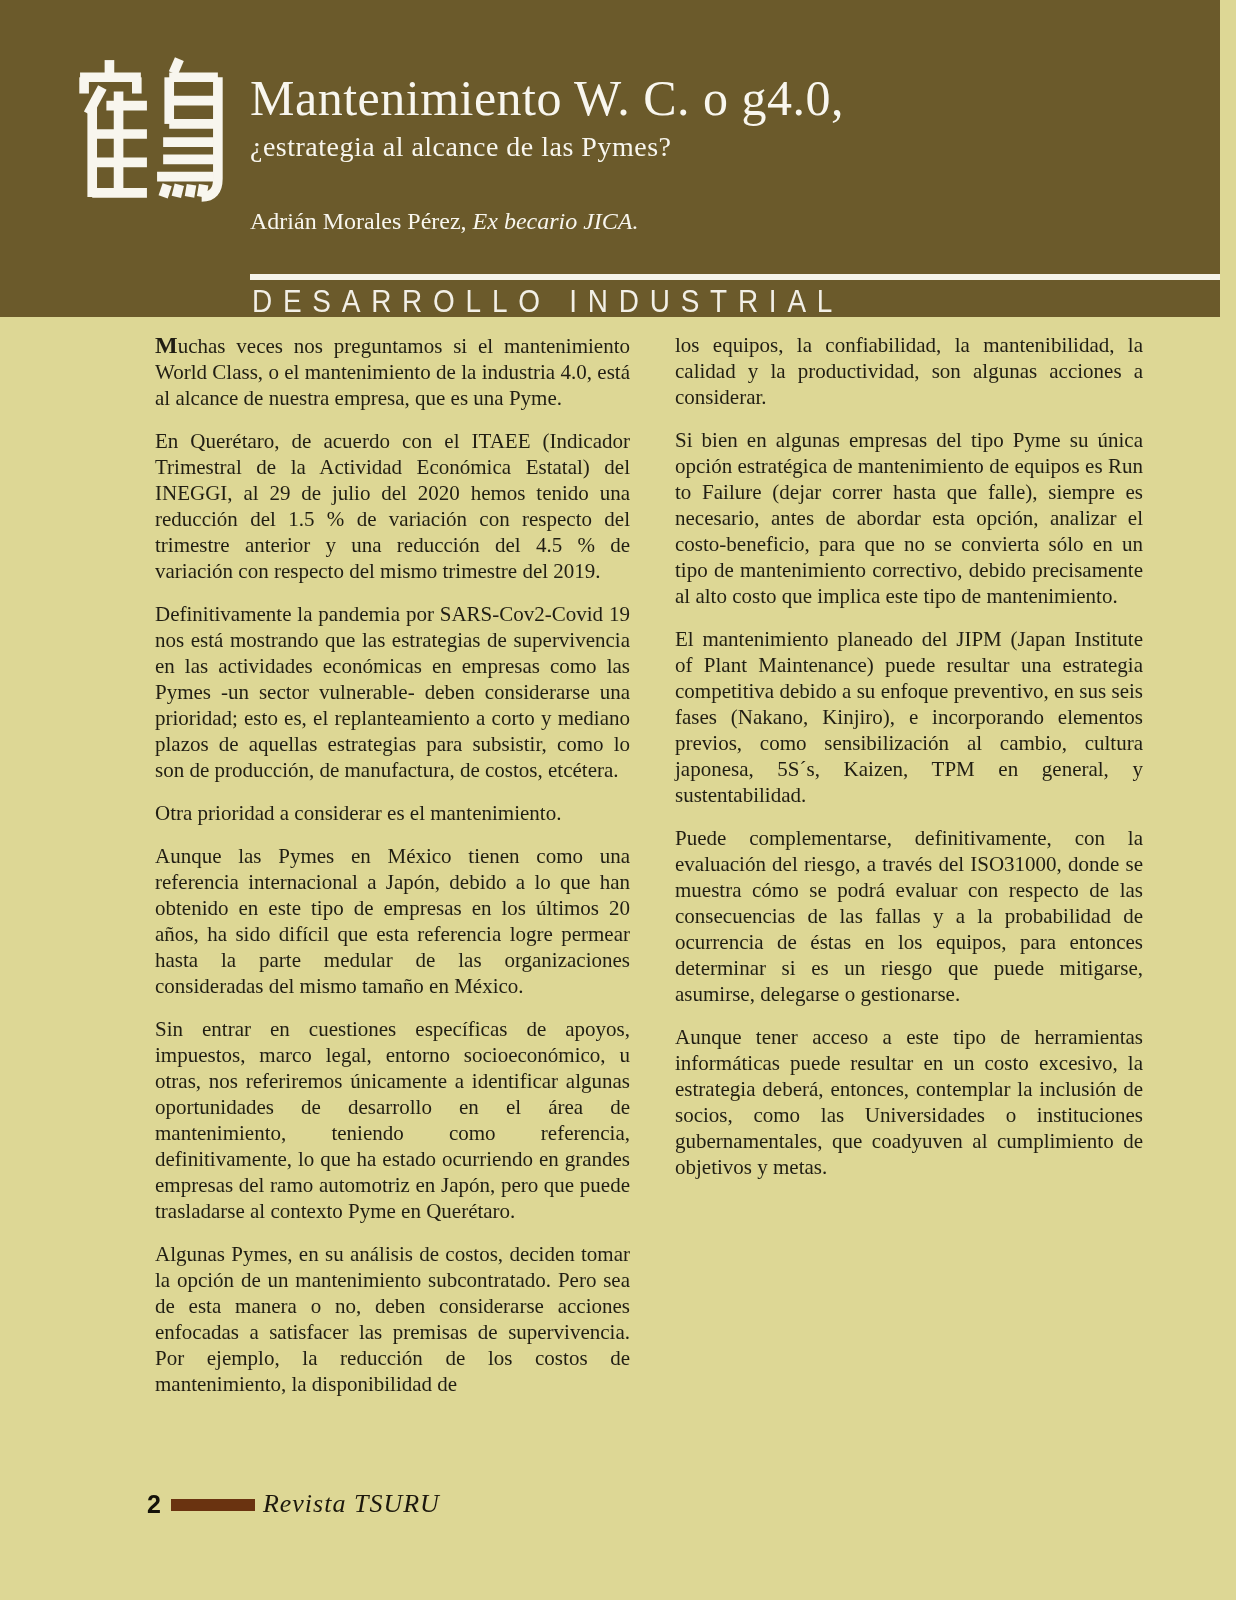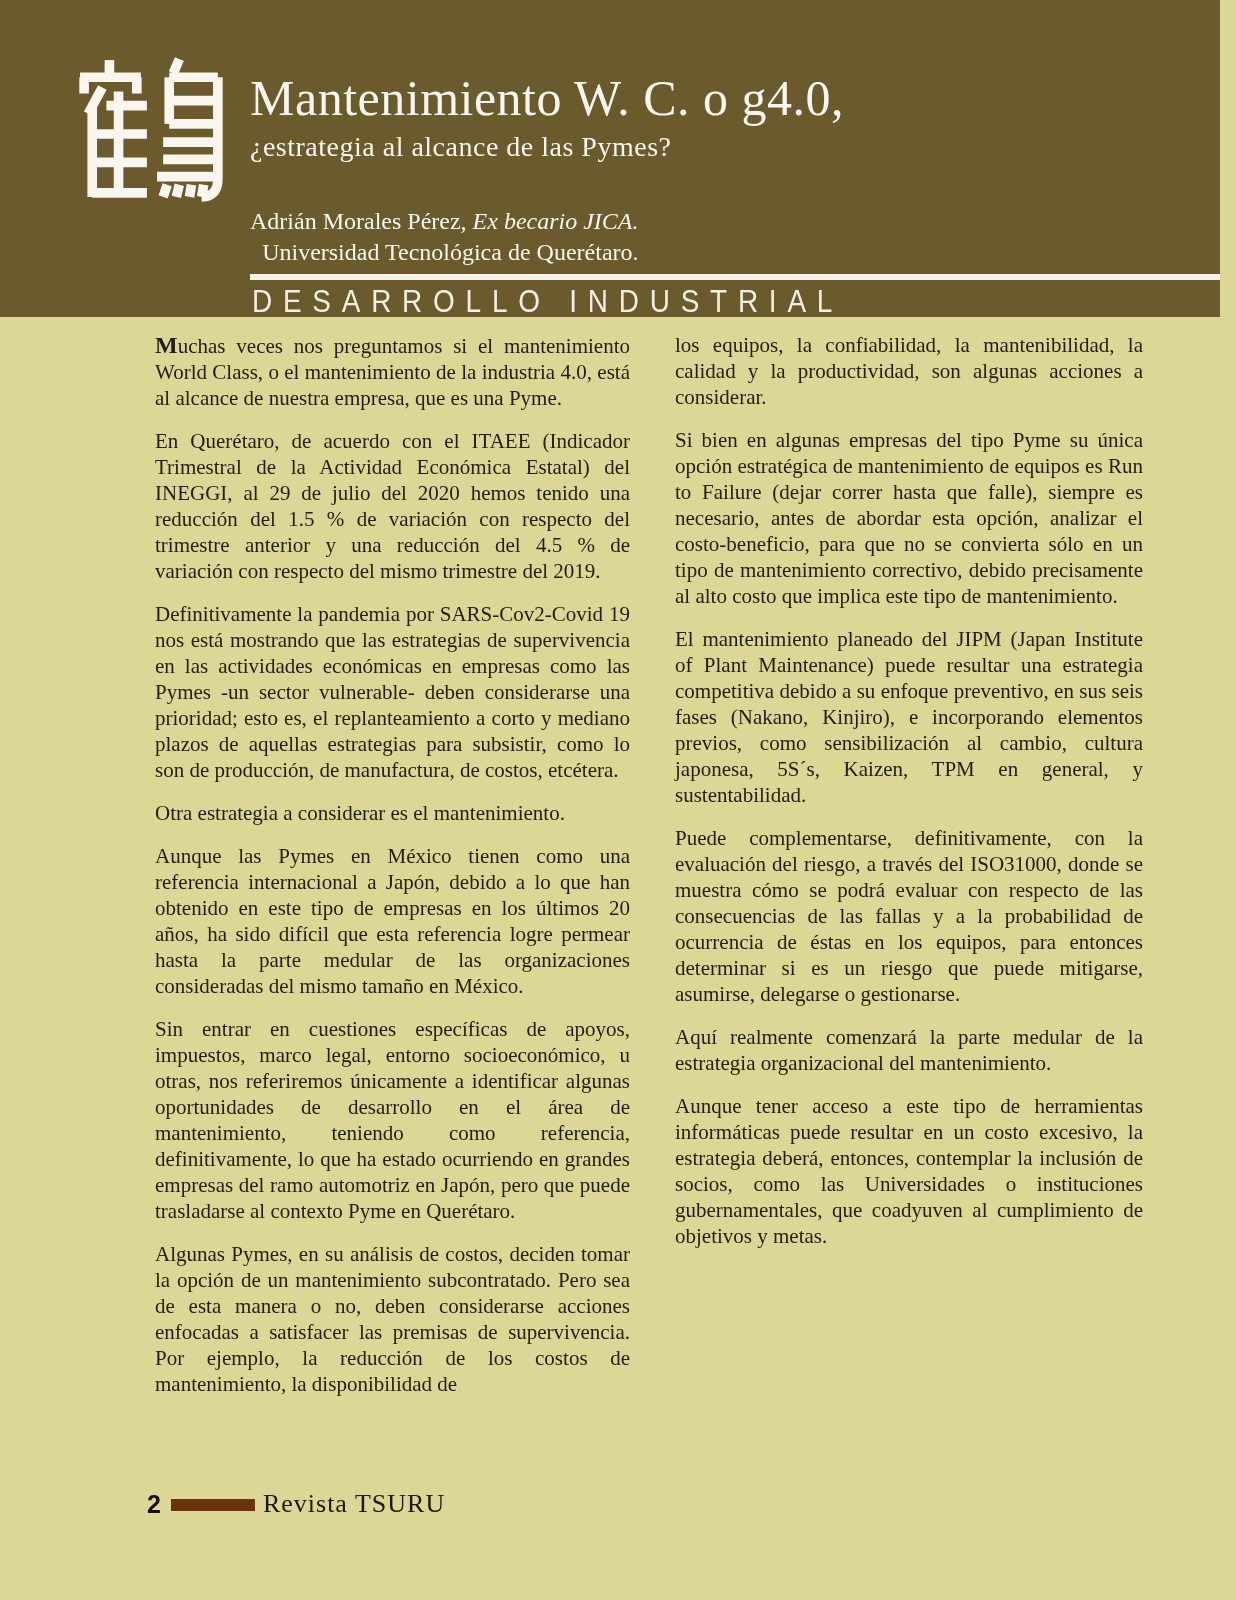--- a/index.html
+++ b/index.html
@@ -74,21 +74,21 @@
   .page-number{
     font-family:"Liberation Sans", sans-serif;
     font-weight:bold;font-size:25px;color:#14120a;
   }
   .footer-bar{
     display:inline-block;width:84px;height:12px;
     background:var(--footer-bar);
     margin:2px 8px 0 10px;
   }
   .journal-name{
-    font-size:26px;color:#1c180d;
+    font-style:italic;font-size:26px;color:#1c180d;
     letter-spacing:1px;
   }
 </style>
 </head>
 <body>
 
 <div class="page">
 
   <header class="header">
 
@@ -122,44 +122,42 @@
       </svg>
     </div>
 
     <div class="title-block">
       <h1 class="title-line1">Mantenimiento W. C. o g4.0,</h1>
       <h2 class="title-line2">¿estrategia al alcance de las Pymes?</h2>
     </div>
 
     <div class="author-block">
       <p><span>Adrián Morales Pérez, </span><span class="author-credential">Ex becario JICA.</span></p>
-      <p>Universidad Tecnológica de Querétaro.</p>
     </div>
 
     <div class="header-rule"></div>
 
     <div class="section-label">DESARROLLO INDUSTRIAL</div>
   </header>
 
   <main class="columns">
     <div class="col col-left" id="col-left">
         <p><strong class="lead-cap">M</strong>uchas veces nos preguntamos si el mantenimiento World Class, o el mantenimiento de la industria 4.0, está al alcance de nuestra empresa, que es una Pyme.</p>
         <p>En Querétaro, de acuerdo con el ITAEE (Indicador Trimestral de la Actividad Económica Estatal) del INEGGI, al 29 de julio del 2020 hemos tenido una reducción del 1.5 % de variación con respecto del trimestre anterior y una reducción del 4.5 % de variación con respecto del mismo trimestre del 2019.</p>
         <p>Definitivamente la pandemia por SARS-Cov2-Covid 19 nos está mostrando que las estrategias de supervivencia en las actividades económicas en empresas como las Pymes -un sector vulnerable- deben considerarse una prioridad; esto es, el replanteamiento a corto y mediano plazos de aquellas estrategias para subsistir, como lo son de producción, de manufactura, de costos, etcétera.</p>
-        <p>Otra estrategia a considerar es el mantenimiento.</p>
+        <p>Otra prioridad a considerar es el mantenimiento.</p>
         <p>Aunque las Pymes en México tienen como una referencia internacional a Japón, debido a lo que han obtenido en este tipo de empresas en los últimos 20 años, ha sido difícil que esta referencia logre permear hasta la parte medular de las organizaciones consideradas del mismo tamaño en México.</p>
         <p>Sin entrar en cuestiones específicas de apoyos, impuestos, marco legal, entorno socioeconómico, u otras, nos referiremos únicamente a identificar algunas oportunidades de desarrollo en el área de mantenimiento, teniendo como referencia, definitivamente, lo que ha estado ocurriendo en grandes empresas del ramo automotriz en Japón, pero que puede trasladarse al contexto Pyme en Querétaro.</p>
         <p>Algunas Pymes, en su análisis de costos, deciden tomar la opción de un mantenimiento subcontratado. Pero sea de esta manera o no, deben considerarse acciones enfocadas a satisfacer las premisas de supervivencia. Por ejemplo, la reducción de los costos de mantenimiento, la disponibilidad de</p>
       </div>
     <div class="col col-right" id="col-right">
         <p>los equipos, la confiabilidad, la mantenibilidad, la calidad y la productividad, son algunas acciones a considerar.</p>
         <p>Si bien en algunas empresas del tipo Pyme su única opción estratégica de mantenimiento de equipos es Run to Failure (dejar correr hasta que falle), siempre es necesario, antes de abordar esta opción, analizar el costo-beneficio, para que no se convierta sólo en un tipo de mantenimiento correctivo, debido precisamente al alto costo que implica este tipo de mantenimiento.</p>
         <p>El mantenimiento planeado del JIPM (Japan Institute of Plant Maintenance) puede resultar una estrategia competitiva debido a su enfoque preventivo, en sus seis fases (Nakano, Kinjiro), e incorporando elementos previos, como sensibilización al cambio, cultura japonesa, 5S´s, Kaizen, TPM en general, y sustentabilidad.</p>
         <p>Puede complementarse, definitivamente, con la evaluación del riesgo, a través del ISO31000, donde se muestra cómo se podrá evaluar con respecto de las consecuencias de las fallas y a la probabilidad de ocurrencia de éstas en los equipos, para entonces determinar si es un riesgo que puede mitigarse, asumirse, delegarse o gestionarse.</p>
-        <p>Aquí realmente comenzará la parte medular de la estrategia organizacional del mantenimiento.</p>
         <p>Aunque tener acceso a este tipo de herramientas informáticas puede resultar en un costo excesivo, la estrategia deberá, entonces, contemplar la inclusión de socios, como las Universidades o instituciones gubernamentales, que coadyuven al cumplimiento de objetivos y metas.</p>
       </div>
   </main>
 
   <footer class="footer">
     <span class="page-number">2</span>
     <span class="footer-bar"></span>
     <span class="journal-name">Revista TSURU</span>
   </footer>
 

